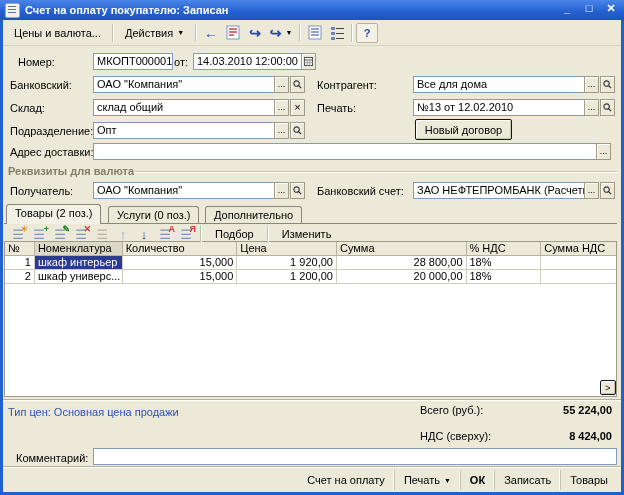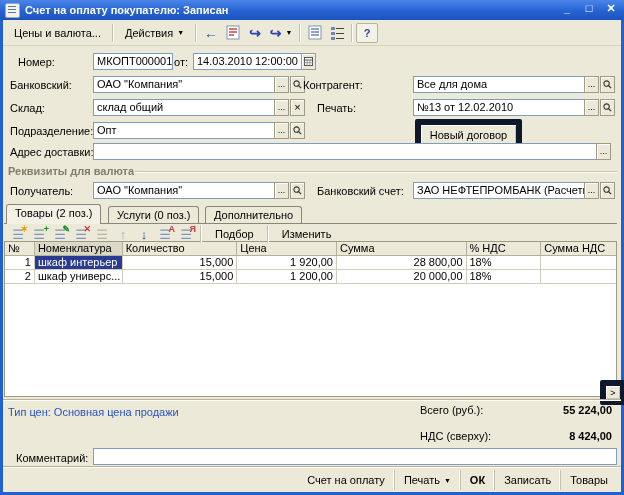--- a/index.html
+++ b/index.html
@@ -29,21 +29,21 @@
   .helpbtn{width:20px;height:18px;border:1px solid #b8b49f;border-radius:2px;background:#f4f2e6;
            color:#2b48b0;font-weight:bold;display:flex;align-items:center;justify-content:center;}
   
   .lbl{position:absolute;height:14px;line-height:14px;white-space:nowrap;}
   .inp{position:absolute;height:15px;line-height:15px;background:#fff;border:1px solid #7F9DB9;
        padding:0 3px;white-space:nowrap;overflow:hidden;}
   .sqbtn{position:absolute;height:17px;width:15px;background:#ECE9D8;border:1px solid #9d9a88;
          box-shadow:inset 1px 1px 0 #fff;display:flex;align-items:center;justify-content:center;
          font-size:9px;line-height:9px;box-sizing:border-box;}
   .mag{width:9px;height:9px;}
-  .pushbtn{position:absolute;background:#ECE9D8;border:6px solid #0f172a;border-radius:2px;
+  .pushbtn{position:absolute;background:#ECE9D8;border:1px solid #0f172a;border-radius:2px;
            box-shadow:inset 1px 1px 0 #fff, inset -1px -1px 0 #c8c5b2;
            display:flex;align-items:center;justify-content:center;}
   .sect{color:#837d6a;font-weight:bold;}
   .sectline{position:absolute;height:1px;background:#c9c5b2;border-bottom:1px solid #fffef4;}
   
   .tab{position:absolute;height:17px;line-height:17px;padding:0 8px;background:#ECE9D8;
        border:1px solid #8a867a;border-bottom:none;border-radius:3px 3px 0 0;white-space:nowrap;}
   .tab.active{height:19px;background:#F3F1E6;z-index:3;}
   #tabpanel{position:absolute;left:4px;top:223px;width:613px;height:175px;border-top:1px solid #8a867a;background:#ECE9D8;}
   
@@ -174,21 +174,21 @@
   <div class="lbl abs" style="left:10px;top:124px;">Подразделение:</div>
   <div class="inp abs" style="left:93px;top:122px;width:178px;">Опт</div>
   <div class="sqbtn" style="left:274px;top:122px;">...</div>
   <div class="sqbtn" style="left:290px;top:122px;">
     <svg class="mag" viewBox="0 0 10 10">
         <circle cx="4" cy="4" r="3" fill="none" stroke="#333" stroke-width="1.2"></circle>
         <line x1="6.2" y1="6.2" x2="9" y2="9" stroke="#333" stroke-width="1.4"></line>
       </svg>
   </div>
 
-  <div class="lbl abs" style="left:303px;top:78px;">Контрагент:</div>
+  <div class="lbl abs" style="left:317px;top:78px;">Контрагент:</div>
   <div class="inp abs" style="left:413px;top:76px;width:168px;">Все для дома</div>
   <div class="sqbtn" style="left:584px;top:76px;">...</div>
   <div class="sqbtn" style="left:600px;top:76px;">
     <svg class="mag" viewBox="0 0 10 10">
         <circle cx="4" cy="4" r="3" fill="none" stroke="#333" stroke-width="1.2"></circle>
         <line x1="6.2" y1="6.2" x2="9" y2="9" stroke="#333" stroke-width="1.4"></line>
       </svg>
   </div>
 
   <div class="lbl abs" style="left:317px;top:101px;">Печать:</div>

